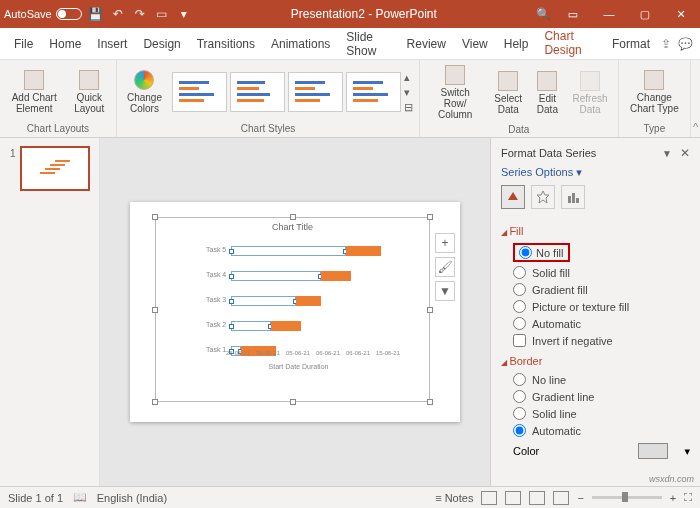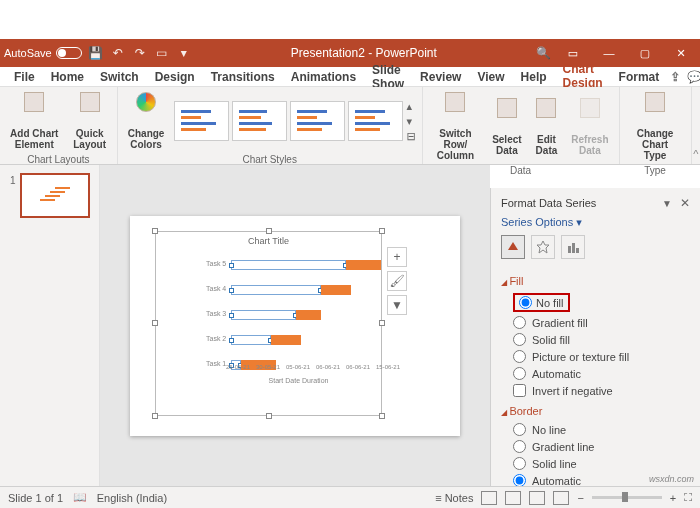--- a/index.html
+++ b/index.html
@@ -1,61 +1,61 @@
 <!DOCTYPE html>
 <html><head>
 <meta charset="utf-8">
 <style>
 * { margin: 0; padding: 0; box-sizing: border-box; font-family: "Segoe UI", sans-serif; font-size: 11px; }
 body { width: 700px; height: 508px; overflow: hidden; background: #fff; display: flex; flex-direction: column; }
-.titlebar { height: 28px; background: #b7472a; color: #fff; display: flex; align-items: center; padding: 0 4px; margin-top: 39px; }
+.titlebar { height: 28px; background: #b7472a; color: #fff; display: flex; align-items: center; padding: 0 4px; }
 .titlebar .left { display: flex; align-items: center; gap: 6px; flex: 0 0 auto; }
 .titlebar .center { flex: 1; text-align: center; font-size: 12px; }
 .titlebar .right { display: flex; align-items: center; gap: 6px; }
 .autosave { display: flex; align-items: center; gap: 4px; font-size: 10px; }
 .switch { width: 26px; height: 12px; border: 1px solid #fff; border-radius: 7px; position: relative; }
 .switch::after { content: ""; width: 8px; height: 8px; background: #fff; border-radius: 50%; position: absolute; left: 1px; top: 1px; }
 .tb-icon { width: 16px; height: 16px; display: flex; align-items: center; justify-content: center; font-size: 12px; opacity: 0.9; }
 .winbtn { width: 30px; height: 28px; display: flex; align-items: center; justify-content: center; }
-.menubar { height: 20px; background: #fff; border-bottom: 1px solid #e0e0e0; display: flex; align-items: center; padding: 0 6px; font-weight: bold; }
+.menubar { height: 32px; background: #fff; border-bottom: 1px solid #e0e0e0; display: flex; align-items: center; padding: 0 6px; }
 .menu-item { padding: 4px 8px; font-size: 12px; color: #444; cursor: pointer; }
 .menu-item.active { color: #b7472a; border-bottom: 2px solid #b7472a; }
 .menu-right { margin-left: auto; display: flex; gap: 4px; }
 .ribbon { height: 78px; background: #f3f2f1; border-bottom: 1px solid #d0d0d0; display: flex; }
 .ribbon-group { border-right: 1px solid #e0e0e0; display: flex; flex-direction: column; align-items: center; padding: 3px 6px; }
 .ribbon-group-body { flex: 1; display: flex; align-items: center; gap: 6px; }
 .ribbon-group-label { font-size: 10px; color: #666; padding-top: 2px; }
-.rbtn { display: flex; flex-direction: column; align-items: center; justify-content: center; gap: 16px; padding: 2px 4px; cursor: pointer; font-weight: bold; }
+.rbtn { display: flex; flex-direction: column; align-items: center; justify-content: center; gap: 2px; padding: 2px 4px; cursor: pointer; }
 .rbtn .ricon { width: 20px; height: 20px; background: #e8e0dc; border: 1px solid #c0b0a0; }
 .rbtn .rlabel { font-size: 10px; text-align: center; line-height: 1.1; color: #444; }
 .rbtn.disabled .rlabel { color: #aaa; }
 .style-gallery { display: flex; gap: 3px; align-items: center; }
 .style-thumb { width: 55px; height: 40px; background: #fff; border: 1px solid #ccc; position: relative; }
 .style-thumb .bar { position: absolute; height: 3px; background: #4472c4; left: 6px; }
 .style-thumb .bar.o { background: #ed7d31; }
 .workarea { flex: 1; display: flex; overflow: hidden; }
 .thumb-panel { width: 100px; background: #f3f2f1; border-right: 1px solid #e0e0e0; padding: 8px; }
 .slide-thumb { border: 2px solid #b7472a; background: #fff; width: 70px; height: 45px; position: relative; margin-left: 12px; }
 .slide-num { position: absolute; left: -12px; top: 0; font-size: 10px; color: #666; }
 .canvas { flex: 1; background: #e6e6e6; display: flex; align-items: center; justify-content: center; position: relative; }
 .slide { width: 330px; height: 220px; background: #fff; box-shadow: 0 1px 4px rgba(0,0,0,0.3); position: relative; }
-.chart-frame { position: absolute; left: 25px; top: 15px; width: 227px; height: 185px; border: 1px solid #bbb; background: #fff; }
+.chart-frame { position: absolute; left: 25px; top: 15px; width: 275px; height: 185px; border: 1px solid #bbb; background: #fff; }
 .chart-handle { width: 6px; height: 6px; background: #fff; border: 1px solid #888; position: absolute; }
 .chart-title { text-align: center; font-size: 9px; color: #666; padding: 4px; }
 .plot { position: absolute; left: 40px; top: 24px; width: 205px; height: 130px; }
 .yaxis-lbl { position: absolute; left: 10px; font-size: 7px; color: #888; }
 .xaxis-lbl { position: absolute; bottom: 16px; font-size: 6px; color: #888; }
 .bar-row { position: absolute; height: 10px; display: flex; }
 .bar-seg { height: 100%; position: relative; }
 .bar-seg.blue { background: transparent; border: 1px solid #7ba7d7; }
 .bar-seg.orange { background: #ed7d31; }
 .sel-handle { width: 5px; height: 5px; background: #fff; border: 1px solid #2e75b6; position: absolute; top: 2px; }
 .chart-tools { position: absolute; right: -26px; top: 15px; display: flex; flex-direction: column; gap: 4px; }
 .chart-tool { width: 20px; height: 20px; background: #fff; border: 1px solid #ccc; display: flex; align-items: center; justify-content: center; font-size: 12px; color: #666; }
-.sidepane { width: 210px; background: #f3f2f1; border-left: 1px solid #d0d0d0; display: flex; flex-direction: column; padding: 8px 10px; overflow-y: auto; margin-top: 23px; }
+.sidepane { width: 210px; background: #f3f2f1; border-left: 1px solid #d0d0d0; display: flex; flex-direction: column; padding: 8px 10px; overflow-y: auto; }
 .sidepane-title { font-size: 15px; color: #3b3a39; margin-bottom: 6px; display: flex; align-items: center; }
 .sidepane-title .down { margin-left: auto; font-size: 10px; color: #666; }
 .sidepane-title .close { margin-left: 8px; font-size: 12px; color: #666; }
 .series-opts { font-size: 11px; color: #2b579a; margin-bottom: 6px; }
 .tab-icons { display: flex; gap: 6px; margin-bottom: 10px; }
 .tab-icon { width: 24px; height: 24px; border: 1px solid #ccc; display: flex; align-items: center; justify-content: center; }
 .tab-icon.active { border: 1px solid #888; background: #e8e8e8; }
 .section-hdr { font-size: 11px; color: #b7472a; margin: 6px 0 4px; cursor: pointer; }
 .section-hdr::before { content: "◢ "; font-size: 8px; }
 .opt-row { display: flex; align-items: center; gap: 6px; padding: 2px 0 2px 12px; font-size: 11px; color: #444; }
@@ -91,21 +91,21 @@
     <div class="winbtn">▭</div>
     <div class="winbtn">—</div>
     <div class="winbtn">▢</div>
     <div class="winbtn">✕</div>
   </div>
 </div>
 
 <div class="menubar">
   <div class="menu-item">File</div>
   <div class="menu-item">Home</div>
-  <div class="menu-item">Switch</div>
+  <div class="menu-item">Insert</div>
   <div class="menu-item">Design</div>
   <div class="menu-item">Transitions</div>
   <div class="menu-item">Animations</div>
   <div class="menu-item">Slide Show</div>
   <div class="menu-item">Review</div>
   <div class="menu-item">View</div>
   <div class="menu-item">Help</div>
   <div class="menu-item active">Chart Design</div>
   <div class="menu-item">Format</div>
   <div class="menu-right">
@@ -315,25 +315,25 @@
 
     <div class="section-hdr">Fill</div>
     <div class="opt-row">
         <span class="highlight">
           <input type="radio" checked="" style="">
           <span>No fill</span>
         </span>
       </div>
     <div class="opt-row">
         <input type="radio" style="">
+        <span>Solid fill</span>
+      </div>
+    <div class="opt-row">
+        <input type="radio" style="">
         <span>Gradient fill</span>
-      </div>
-    <div class="opt-row">
-        <input type="radio" style="">
-        <span>Solid fill</span>
       </div>
     <div class="opt-row">
         <input type="radio" style="">
         <span>Picture or texture fill</span>
       </div>
     <div class="opt-row">
         <input type="radio" style="">
         <span>Automatic</span>
       </div>
     <div class="opt-row">

